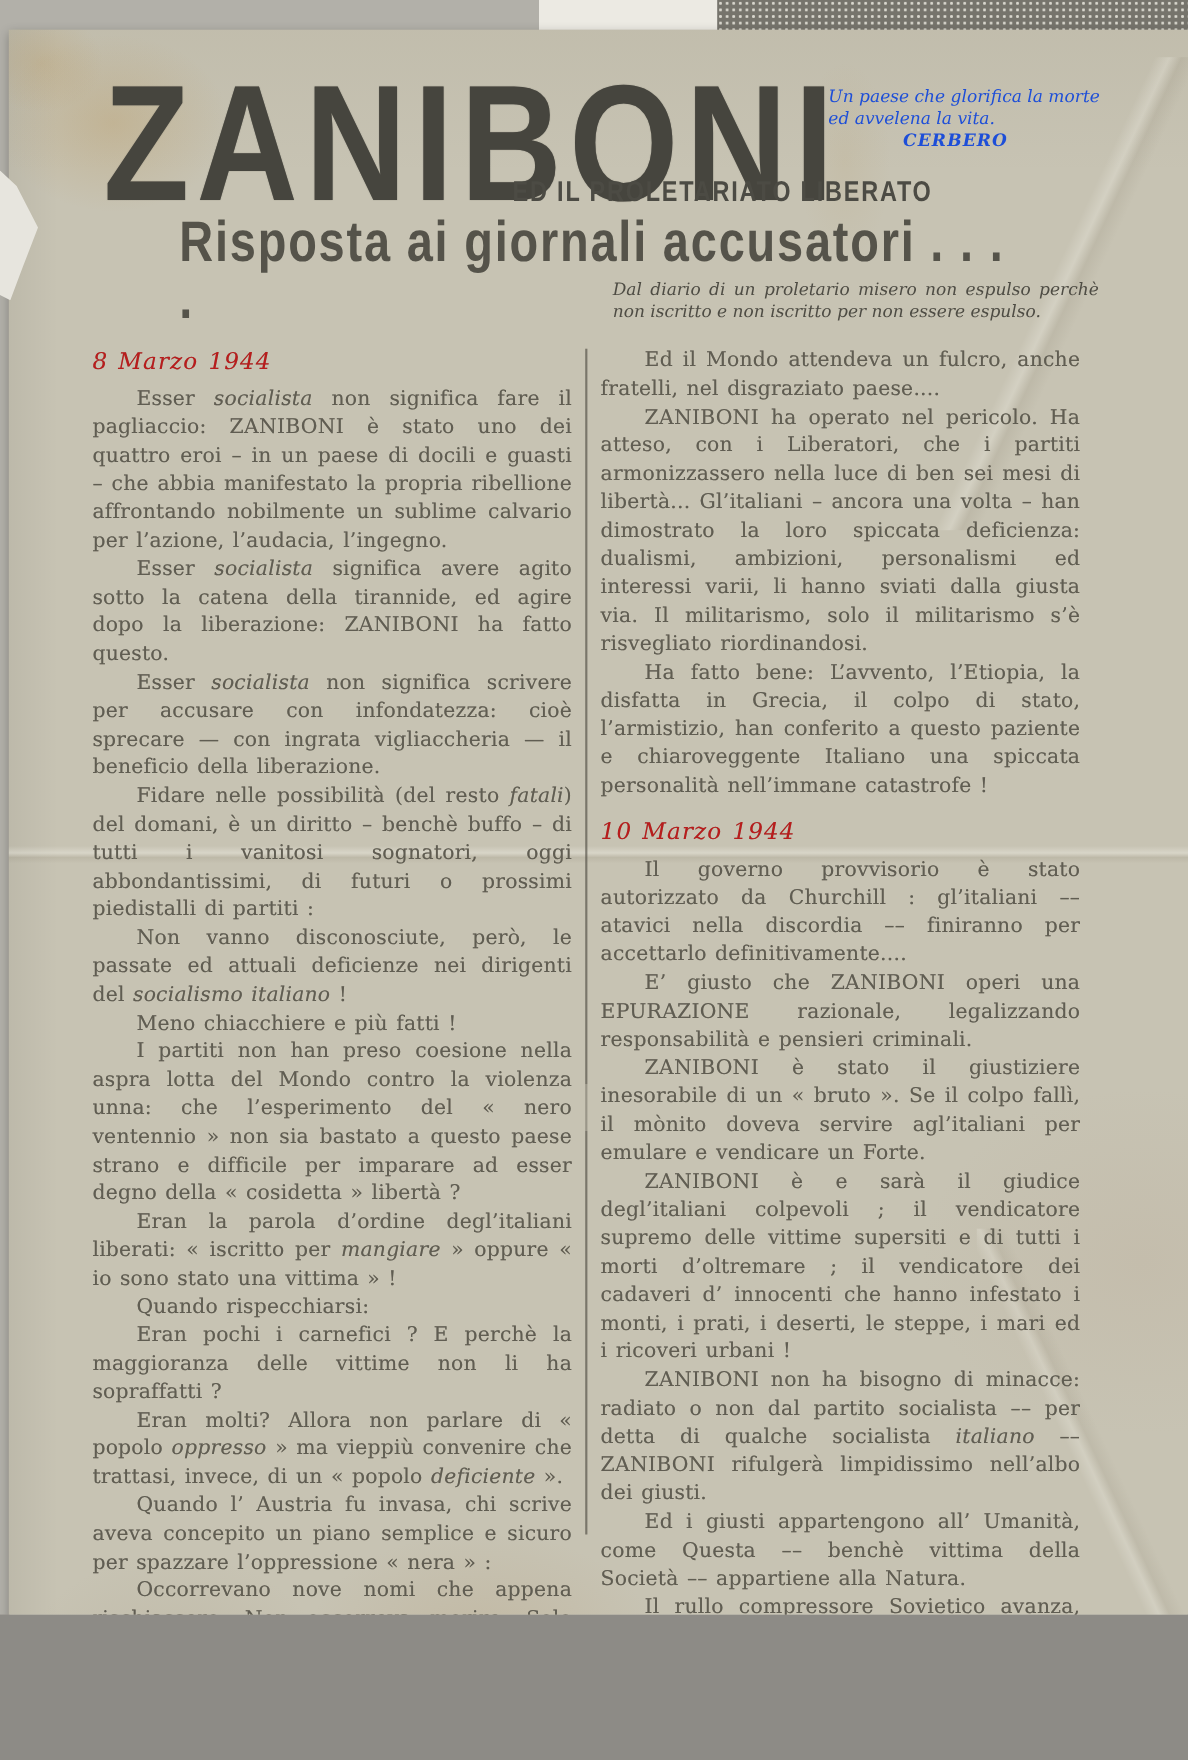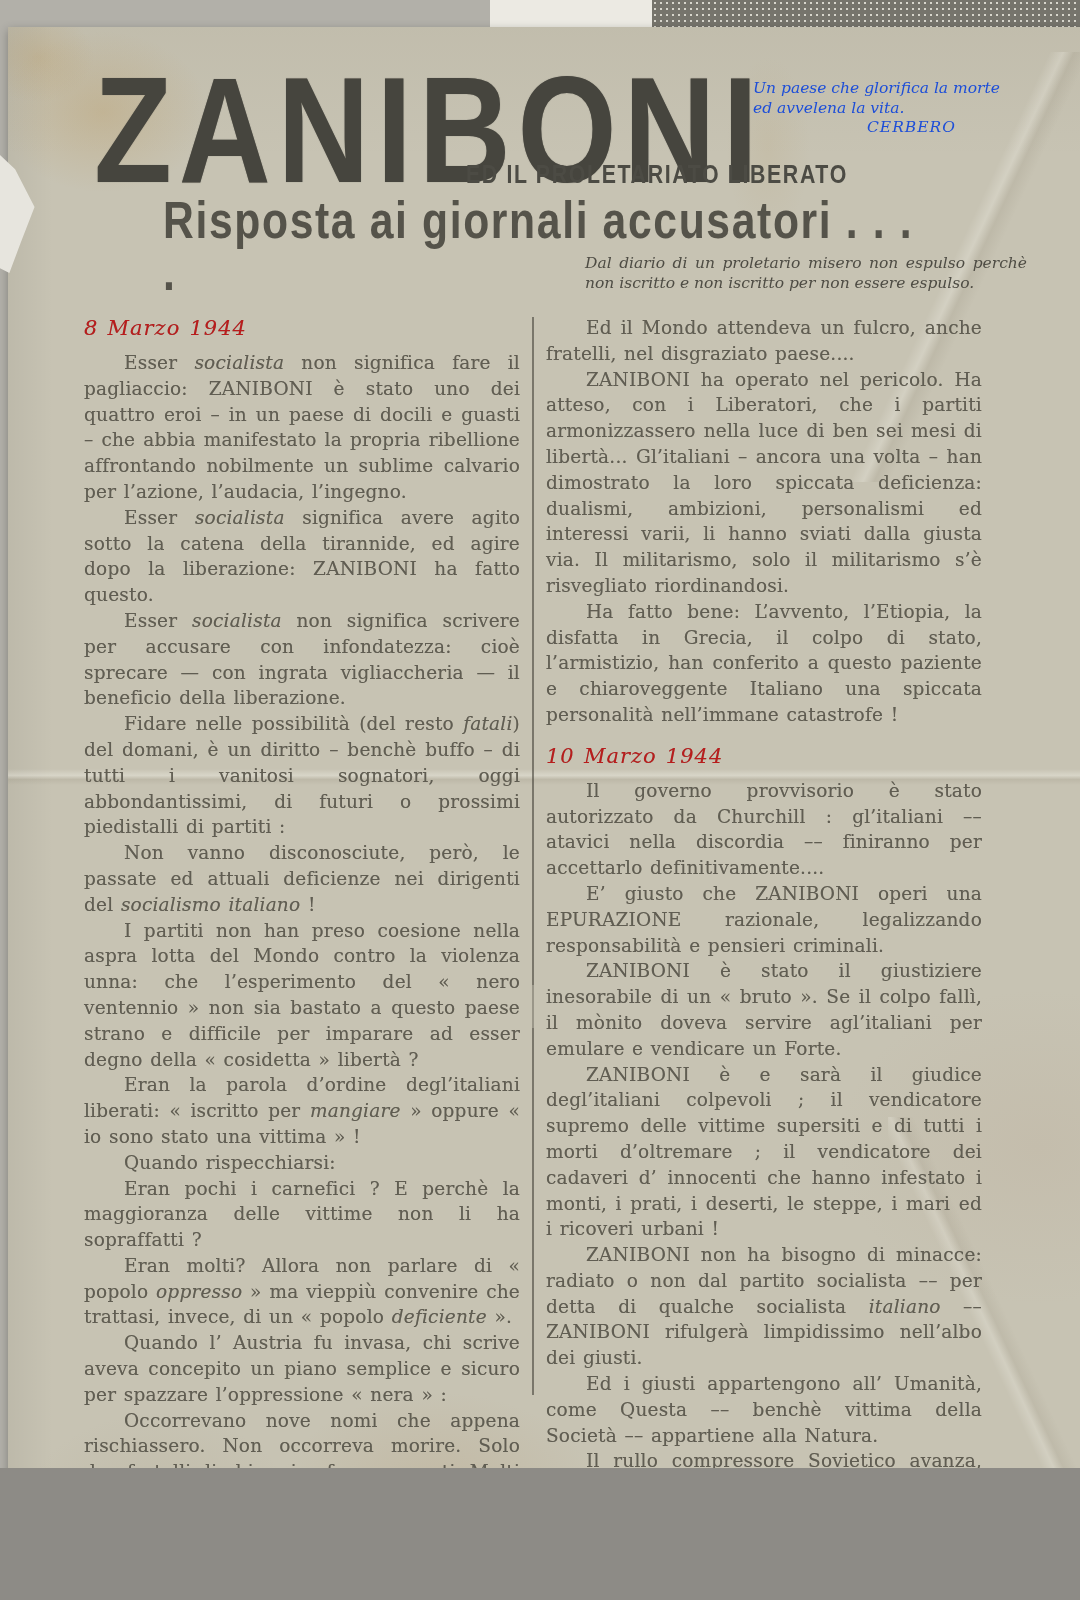--- a/index.html
+++ b/index.html
@@ -81,23 +81,23 @@
   .headline {
     position:absolute; left:155px; top:167px;
     font:bold 52px/1 "Liberation Sans", sans-serif;
     letter-spacing:2px; color:#55534a;
     transform:scaleX(0.82); transform-origin:left top;
   }
   .epigraph {
     position:absolute; left:745px; top:52px; width:255px;
     font:italic 15.5px/19.5px "DejaVu Serif", serif; color:#1d4ed8;
   }
-  .epigraph .author { margin-left:114px; letter-spacing:1px; }
+  .epigraph .author { margin-left:68px; letter-spacing:1px;font-weight:bold; }
   .dedication {
-    position:absolute; left:577px; top:227px; width:442px;
+    position:absolute; left:549px; top:227px; width:442px;
     font:italic 15.5px/19.5px "DejaVu Serif", serif; color:#4e4c44;
     text-align:justify;
   }
   
   .columns {
     position:absolute; left:76px; top:288px; width:900px;
     display:flex; align-items:flex-start;
   }
   .col {
     width:436px;
@@ -149,20 +149,21 @@
     <div class="dedication">Dal diario di un proletario misero non espulso perchè non iscritto e non iscritto per non essere espulso.</div>
 
     <div class="columns">
       <div class="col">
           <div class="date">8 Marzo 1944</div>
           <p class="para"><span>Esser </span><i>socialista</i><span> non significa fare il pagliaccio: ZANIBONI è stato uno dei quattro eroi – in un paese di docili e guasti – che abbia manifestato la propria ribellione affrontando nobilmente un sublime calvario per l’azione, l’audacia, l’ingegno.</span></p>
           <p class="para"><span>Esser </span><i>socialista</i><span> significa avere agito sotto la catena della tirannide, ed agire dopo la liberazione: ZANIBONI ha fatto questo.</span></p>
           <p class="para"><span>Esser </span><i>socialista</i><span> non significa scrivere per accusare con infondatezza: cioè sprecare — con ingrata vigliaccheria — il beneficio della liberazione.</span></p>
           <p class="para"><span>Fidare nelle possibilità (del resto </span><i>fatali</i><span>) del domani, è un diritto – benchè buffo – di tutti i vanitosi sognatori, oggi abbondantissimi, di futuri o prossimi piedistalli di partiti :</span></p>
           <p class="para"><span>Non vanno disconosciute, però, le passate ed attuali deficienze nei dirigenti del </span><i>socialismo italiano</i><span> !</span></p>
+          <p class="para"><span>Meno chiacchiere e più fatti !</span></p>
           <p class="para"><span>I partiti non han preso coesione nella aspra lotta del Mondo contro la violenza unna: che l’esperimento del « nero ventennio » non sia bastato a questo paese strano e difficile per imparare ad esser degno della « cosidetta »  libertà ?</span></p>
           <p class="para"><span>Eran la parola d’ordine degl’italiani liberati: « iscritto per </span><i>mangiare</i><span> »  oppure « io sono stato una vittima » !</span></p>
           <p class="para"><span>Quando rispecchiarsi:</span></p>
           <p class="para"><span>Eran pochi i carnefici ? E perchè la maggioranza delle vittime non li ha sopraffatti ?</span></p>
           <p class="para"><span>Eran molti? Allora non parlare di « popolo </span><i>oppresso</i><span> »  ma vieppiù convenire che trattasi, invece, di un  « popolo </span><i>deficiente</i><span> ».</span></p>
           <p class="para"><span>Quando l’ Austria fu invasa, chi scrive aveva concepito un piano semplice e sicuro per spazzare l’oppressione  « nera » :</span></p>
           <p class="para"><span>Occorrevano nove nomi che appena rischiassero. Non occorreva morire. Solo due fratelli di chi scrive furono pronti: Molti attuali esponenti politici non ebbero – allora – convenienza d’esporsi....</span></p>
         </div>
       <div class="divider"></div>
       <div class="col">

